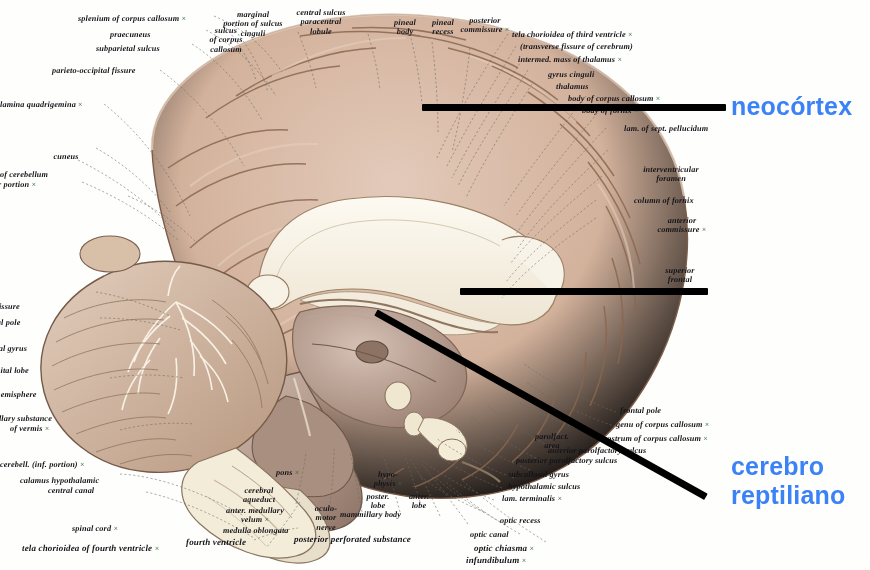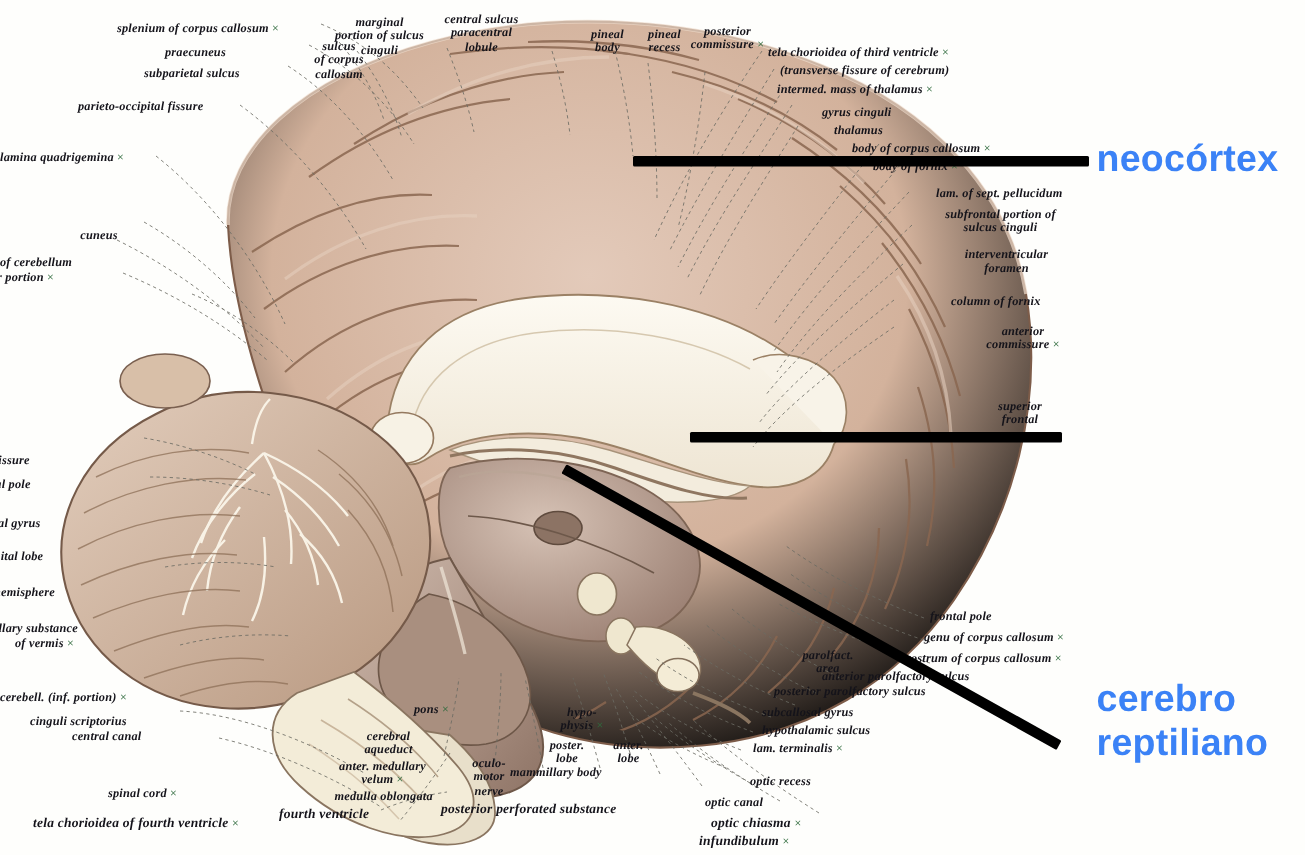--- a/index.html
+++ b/index.html
@@ -336,22 +336,20 @@
 <span>commissure</span> <span class="xm">×</span></div>
 
   <div class="anat" style="left:512px; top:30px;"><span>tela chorioidea of third ventricle</span> <span class="xm">×</span></div>
   <div class="anat" style="left:520px; top:42px;"><span>(transverse fissure of cerebrum)</span></div>
   <div class="anat" style="left:518px; top:55px;"><span>intermed. mass of thalamus</span> <span class="xm">×</span></div>
   <div class="anat" style="left:548px; top:70px;"><span>gyrus cinguli</span></div>
   <div class="anat" style="left:556px; top:82px;"><span>thalamus</span></div>
   <div class="anat" style="left:568px; top:94px;"><span>body of corpus callosum</span> <span class="xm">×</span></div>
   <div class="anat" style="left:582px; top:106px;"><span>body of fornix</span> <span class="xm">×</span></div>
   <div class="anat" style="left:600px; top:124px;padding-left:24px;"><span>lam. of sept. pellucidum</span></div>
-  <div class="anat ctr" style="left:612px; top:138px; width:110px;"><span>subfrontal portion of</span>
-<span>sulcus cinguli</span></div>
   <div class="anat ctr" style="left:618px; top:165px; width:106px;"><span>interventricular</span>
 <span>foramen</span></div>
   <div class="anat" style="left:634px; top:196px;"><span>column of fornix</span></div>
   <div class="anat ctr" style="left:636px; top:216px; width:92px;"><span>anterior</span>
 <span>commissure</span> <span class="xm">×</span></div>
   <div class="anat ctr" style="left:646px; top:266px; width:68px;"><span>superior</span>
 <span>frontal</span></div>
 
   <div class="anat" style="left:620px; top:406px;"><span>frontal pole</span></div>
   <div class="anat" style="left:616px; top:420px;"><span>genu of corpus callosum</span> <span class="xm">×</span></div>
@@ -375,21 +373,21 @@
 <span>lobe</span></div>
   <div class="anat ctr" style="left:398px; top:492px; width:42px;"><span>anter.</span>
 <span>lobe</span></div>
   <div class="anat" style="left:340px; top:510px;"><span>mammillary body</span></div>
   <div class="anat ctr" style="left:306px; top:504px; width:40px;"><span>oculo-</span>
 <span>motor</span>
 <span>nerve</span></div>
   <div class="anat big" style="left:294px; top:534px;"><span>posterior perforated substance</span></div>
 
   <div class="anat" style="left:0px;  top:460px;"><span>cerebell. (inf. portion)</span> <span class="xm">×</span></div>
-  <div class="anat" style="left:20px; top:476px;"><span>cinguli scriptorius</span></div>
+  <div class="anat" style="left:20px; top:476px;"><span>calamus hypothalamic</span></div>
   <div class="anat" style="left:48px; top:486px;"><span>central canal</span></div>
   <div class="anat" style="left:72px; top:524px;"><span>spinal cord</span> <span class="xm">×</span></div>
   <div class="anat big" style="left:22px; top:543px;"><span>tela chorioidea of fourth ventricle</span> <span class="xm">×</span></div>
   <div class="anat big" style="left:186px; top:537px;"><span>fourth ventricle</span></div>
   <div class="anat ctr" style="left:236px; top:486px; width:46px;"><span>cerebral</span>
 <span>aqueduct</span></div>
   <div class="anat ctr" style="left:218px; top:506px; width:74px;"><span>anter. medullary</span>
 <span>velum</span> <span class="xm">×</span></div>
   <div class="anat" style="left:223px; top:526px;"><span>medulla oblongata</span></div>
 

